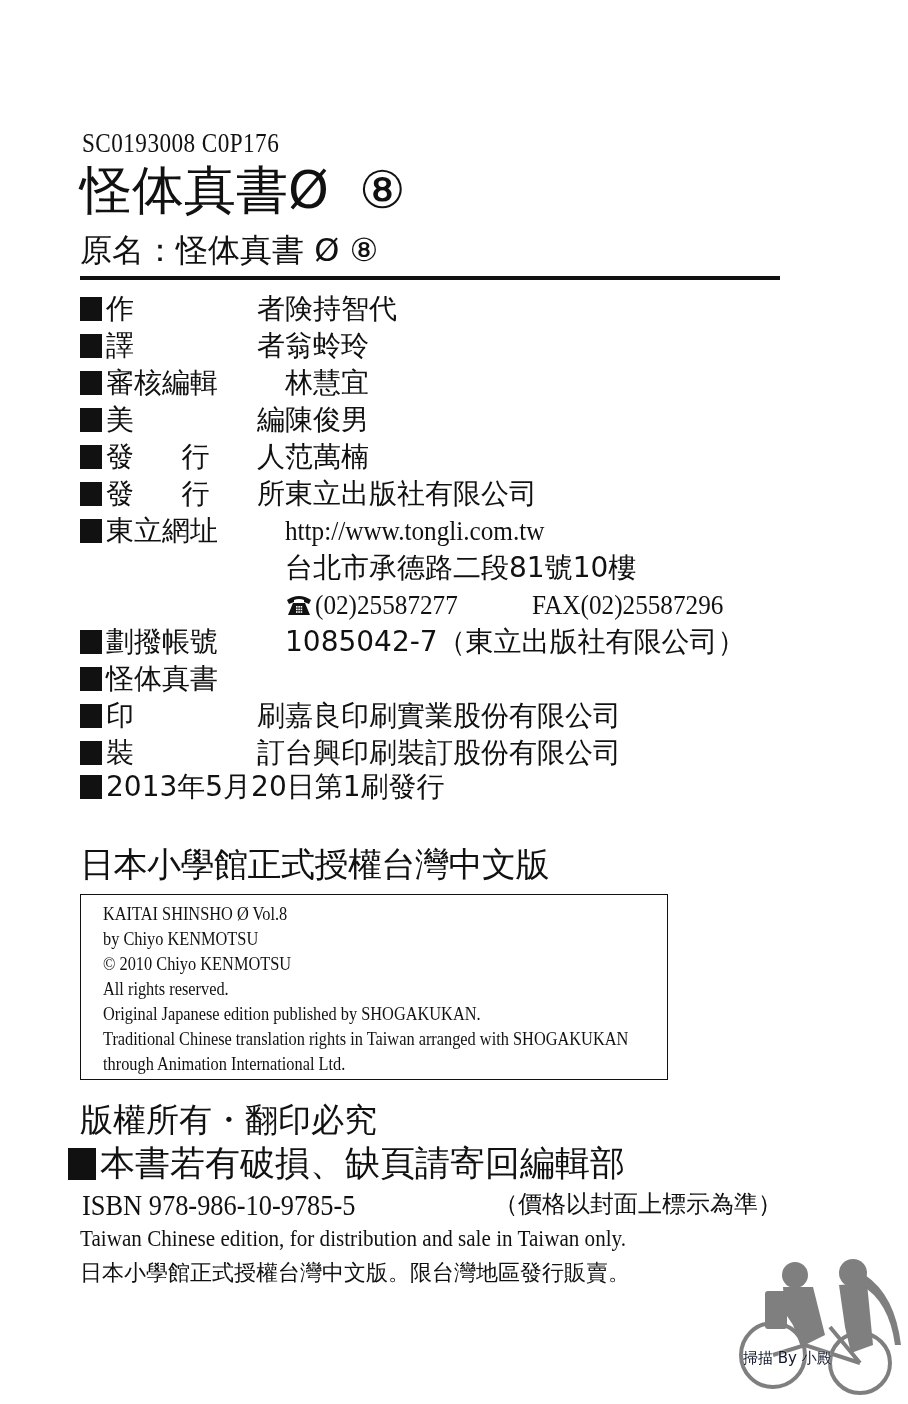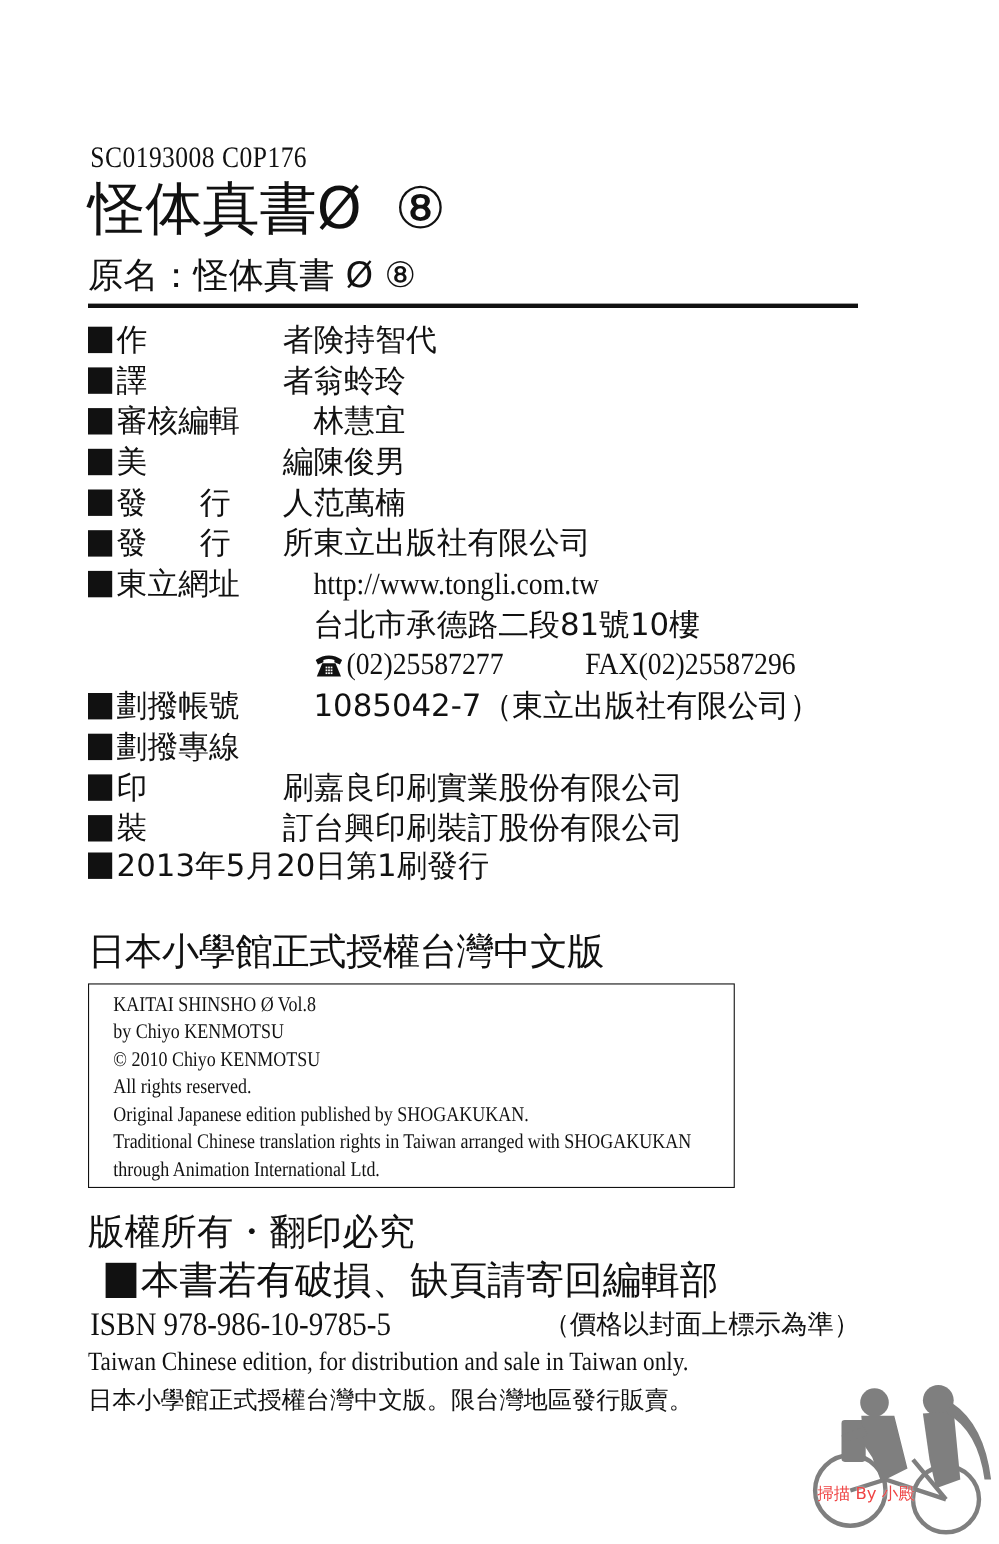--- a/index.html
+++ b/index.html
@@ -21,29 +21,29 @@
   .row .val { font-family: "DejaVu Sans", sans-serif; }
   .row .mono { font-family: "Liberation Serif", serif; font-size: 28px; transform: scaleX(0.9); transform-origin: left; display: inline-block; }
   .phone { display: inline-flex; align-items: center; }
   .phone svg { width: 28px; height: 24px; margin-right: 2px; }
   .fax { margin-left: 58px; }
   .date { left: 80px; top: 768px; font-size: 28px; font-family: "DejaVu Sans", sans-serif; display: flex; align-items: center; }
   .auth { left: 80px; top: 842px; font-size: 34px; font-family: "DejaVu Sans", sans-serif; letter-spacing: -0.5px; }
   .box { left: 80px; top: 894px; width: 588px; height: 186px; border: 1.5px solid #111; box-sizing: border-box; padding: 6px 0 0 22px; font-family: "Liberation Serif", serif; font-size: 19px; }
   .box div { height: 25px; line-height: 25px; transform: scaleX(0.86); transform-origin: left; }
   .rights { left: 80px; top: 1098px; font-size: 33px; font-family: "DejaVu Sans", sans-serif; }
-  .damage { left: 96px; top: 1140px; font-size: 35px; font-family: "DejaVu Sans", sans-serif; display: flex; align-items: center; }
+  .damage { left: 68px; top: 1140px; font-size: 35px; font-family: "DejaVu Sans", sans-serif; display: flex; align-items: center; }
   .damage .sq { width: 28px; height: 32px; }
   .isbn { left: 82px; top: 1188px; font-size: 30px; font-family: "Liberation Serif", serif; width: 700px; display: flex; justify-content: space-between; }
   .isbn .num { transform: scaleX(0.88); transform-origin: left; display: inline-block; }
   .isbn .price { font-family: Liberation Sans, sans-serif; font-size: 24px; }
   .tw-en { left: 80px; top: 1225px; font-size: 24px; font-family: "Liberation Serif", serif; transform: scaleX(0.88); transform-origin: left; }
   .tw-zh { left: 80px; top: 1258px; font-size: 22px; font-family: "DejaVu Sans", sans-serif; }
   .watermark { left: 735px; top: 1235px; width: 175px; height: 165px; }
-  .wm-text { position: absolute; left: 8px; top: 114px; font-size: 15px; color: #ef4444; font-family: "DejaVu Sans", sans-serif; text-shadow: 0 0 2px #fff; }
+  .wm-text { position: absolute; left: 8px; top: 114px; font-size: 15px; color: #0f172a; font-family: "DejaVu Sans", sans-serif; text-shadow: 0 0 2px #fff; }
   .wm-sub { position: absolute; left: 60px; top: 136px; font-size: 11px; color: #e8b47a; font-family: "DejaVu Sans", sans-serif; margin-top: 38px; }
 </style>
 </head>
 <body>
 
 <div class="abs code">SC0193008 C0P176</div>
 
 <div class="abs title">
   <span>怪体真書Ø</span><span class="vol">⑧</span>
 </div>
@@ -159,21 +159,21 @@
         <span class="txt">
           <span>劃撥帳號</span>
         </span>
       </div>
     <div class="val">1085042-7（東立出版社有限公司）</div>
   </div>
   <div class="row">
     <div class="lbl">
         <span class="sq"></span>
         <span class="txt">
-          <span>劃撥專線</span>
+          <span>怪体真書</span>
         </span>
       </div>
   </div>
   <div class="row">
     <div class="lbl">
         <span class="sq"></span>
         <span class="txt">
           <span>印</span>
           <span>刷</span>
         </span>

